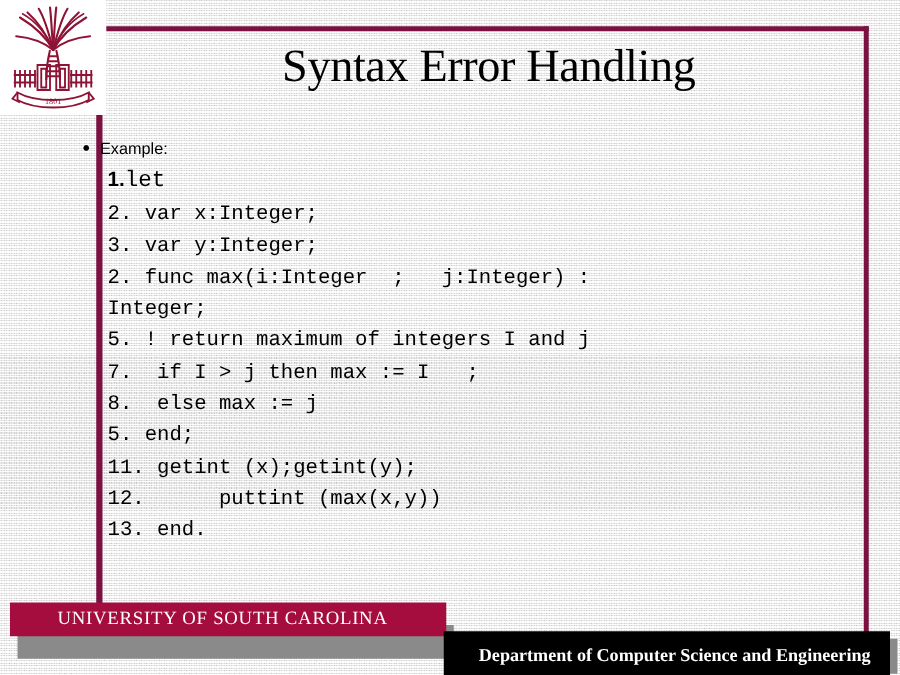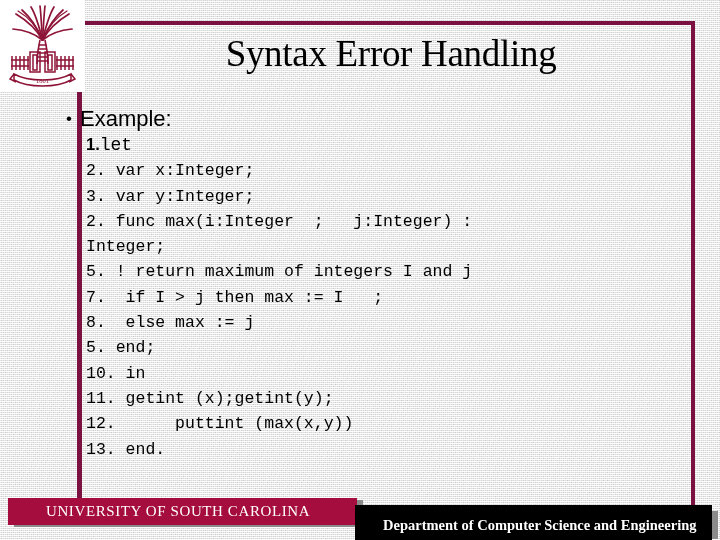--- a/index.html
+++ b/index.html
@@ -113,21 +113,21 @@
   .bullet-dot {
     width: 22px;
     flex: 0 0 22px;
     font-size: 17px;
     line-height: 22px;
     color: #000;
     text-align: center;
   }
   .bullet-label {
     font-family: "Liberation Sans", sans-serif;
-    font-size: 22px;
+    font-size: 13px;
     line-height: 22px;
     color: #000;
   }
 
   #code-block {
     margin-left: 28px;
     margin-top: 1px;
   }
   .code-line {
     font-family: "Liberation Mono", monospace;
@@ -156,21 +156,21 @@
     left: 14px;
     top: 500px;
     width: 349px;
     height: 27px;
     background: #8a8a8a;
     z-index: 7;
   }
   #footer-univ {
     position: absolute;
     left: 8px;
-    top: 498px;
+    top: 482px;
     width: 349px;
     height: 27px;
     background: #A50D3F;
     z-index: 8;
     display: flex;
     align-items: center;
   }
   #footer-univ-text {
     font-family: "Liberation Serif", serif;
     font-size: 15px;
@@ -279,21 +279,20 @@
     <div id="code-block">
       <div class="code-line first"><span class="num-sans">1.</span><span class="mono-inline">let</span></div>
       <div class="code-line">2. var x:Integer;</div>
       <div class="code-line">3. var y:Integer;</div>
       <div class="code-line">2. func max(i:Integer  ;   j:Integer) :</div>
       <div class="code-line">Integer;</div>
       <div class="code-line">5. ! return maximum of integers I and j</div>
       <div class="code-line">7.  if I &gt; j then max := I   ;</div>
       <div class="code-line">8.  else max := j</div>
       <div class="code-line">5. end;</div>
-      <div class="code-line">10. in</div>
       <div class="code-line">11. getint (x);getint(y);</div>
       <div class="code-line">12.      puttint (max(x,y))</div>
       <div class="code-line">13. end.</div>
     </div>
   </div>
 
   <div id="footer-univ-shadow"></div>
   <div id="footer-univ">
     <span id="footer-univ-text">UNIVERSITY OF SOUTH CAROLINA</span>
   </div>

